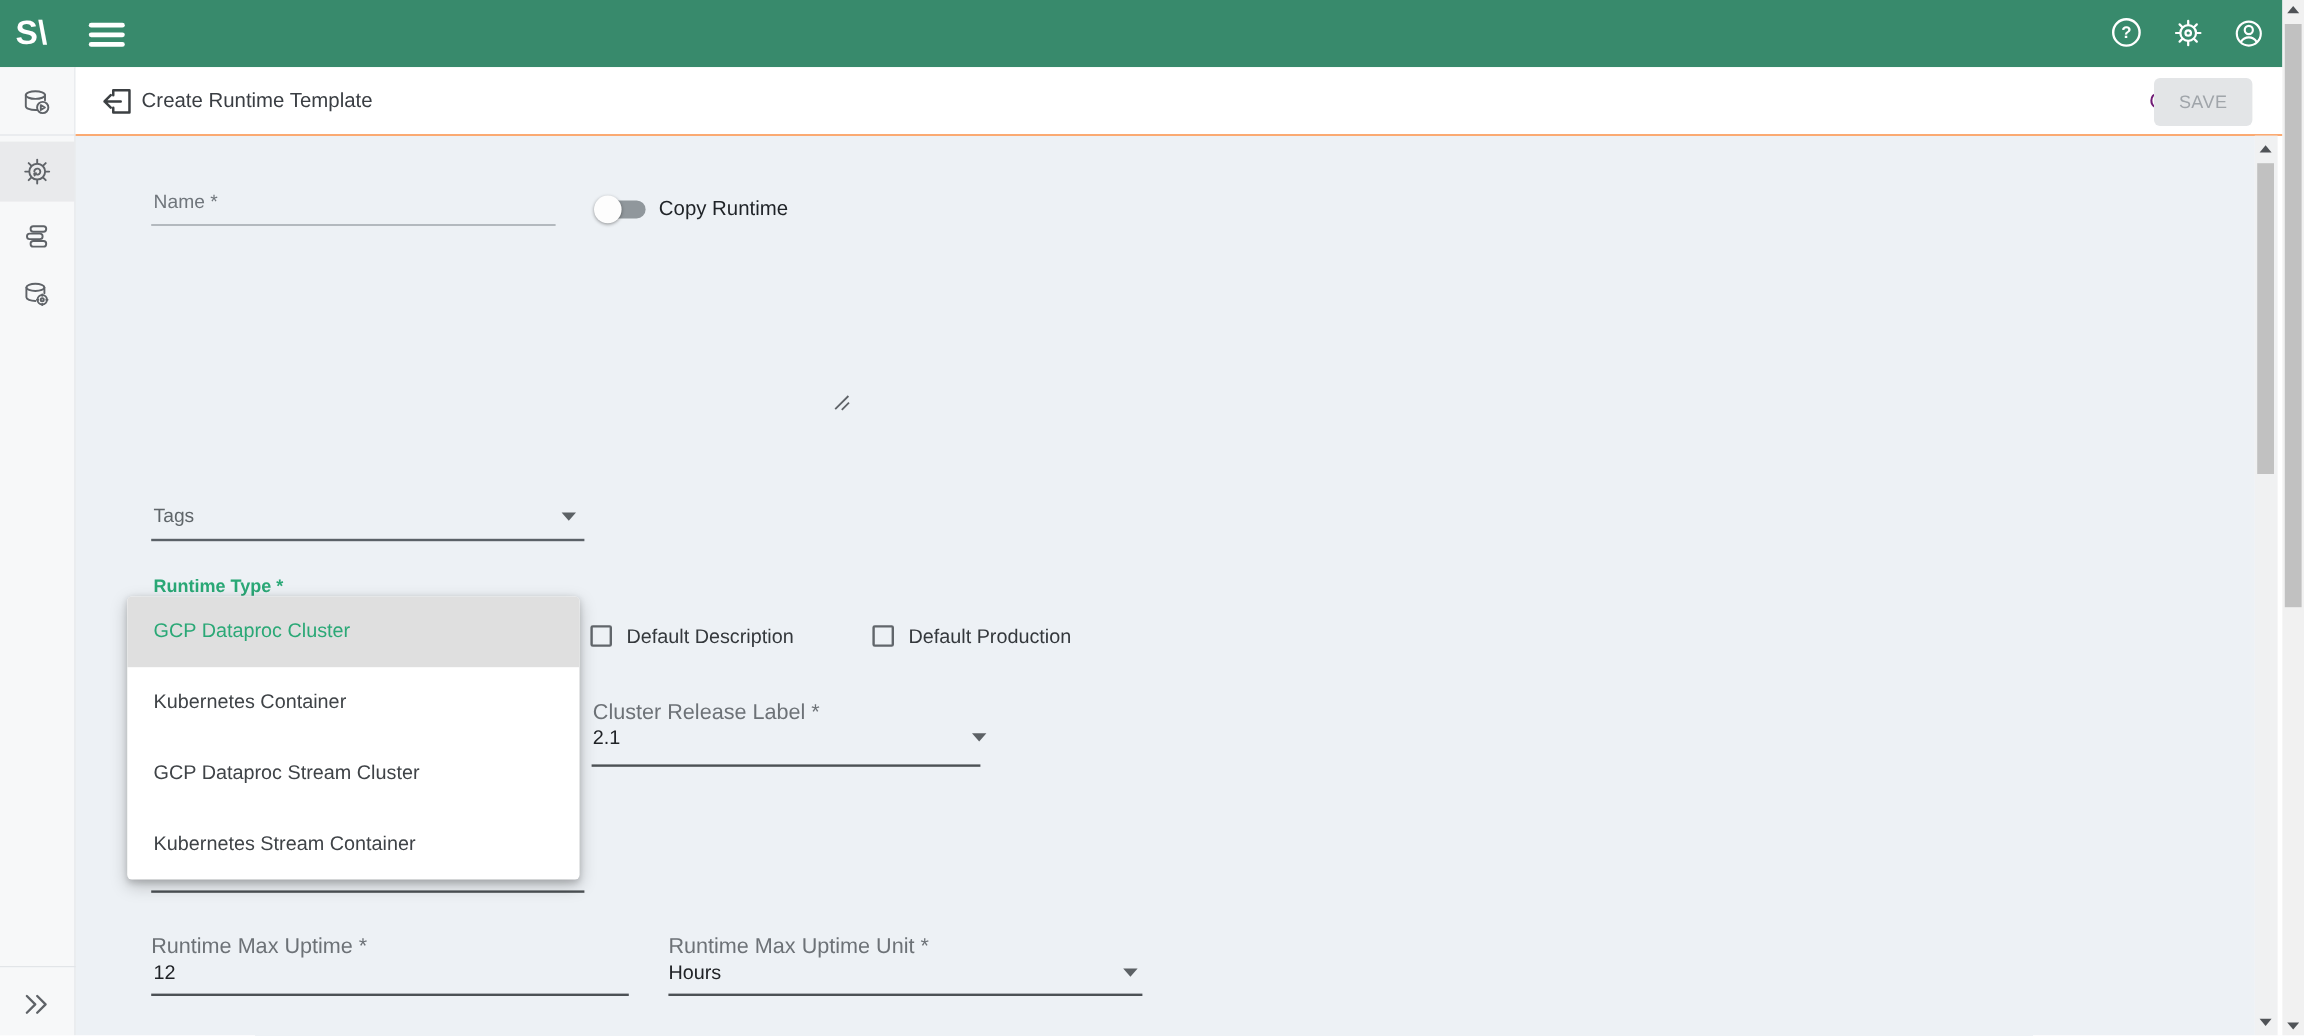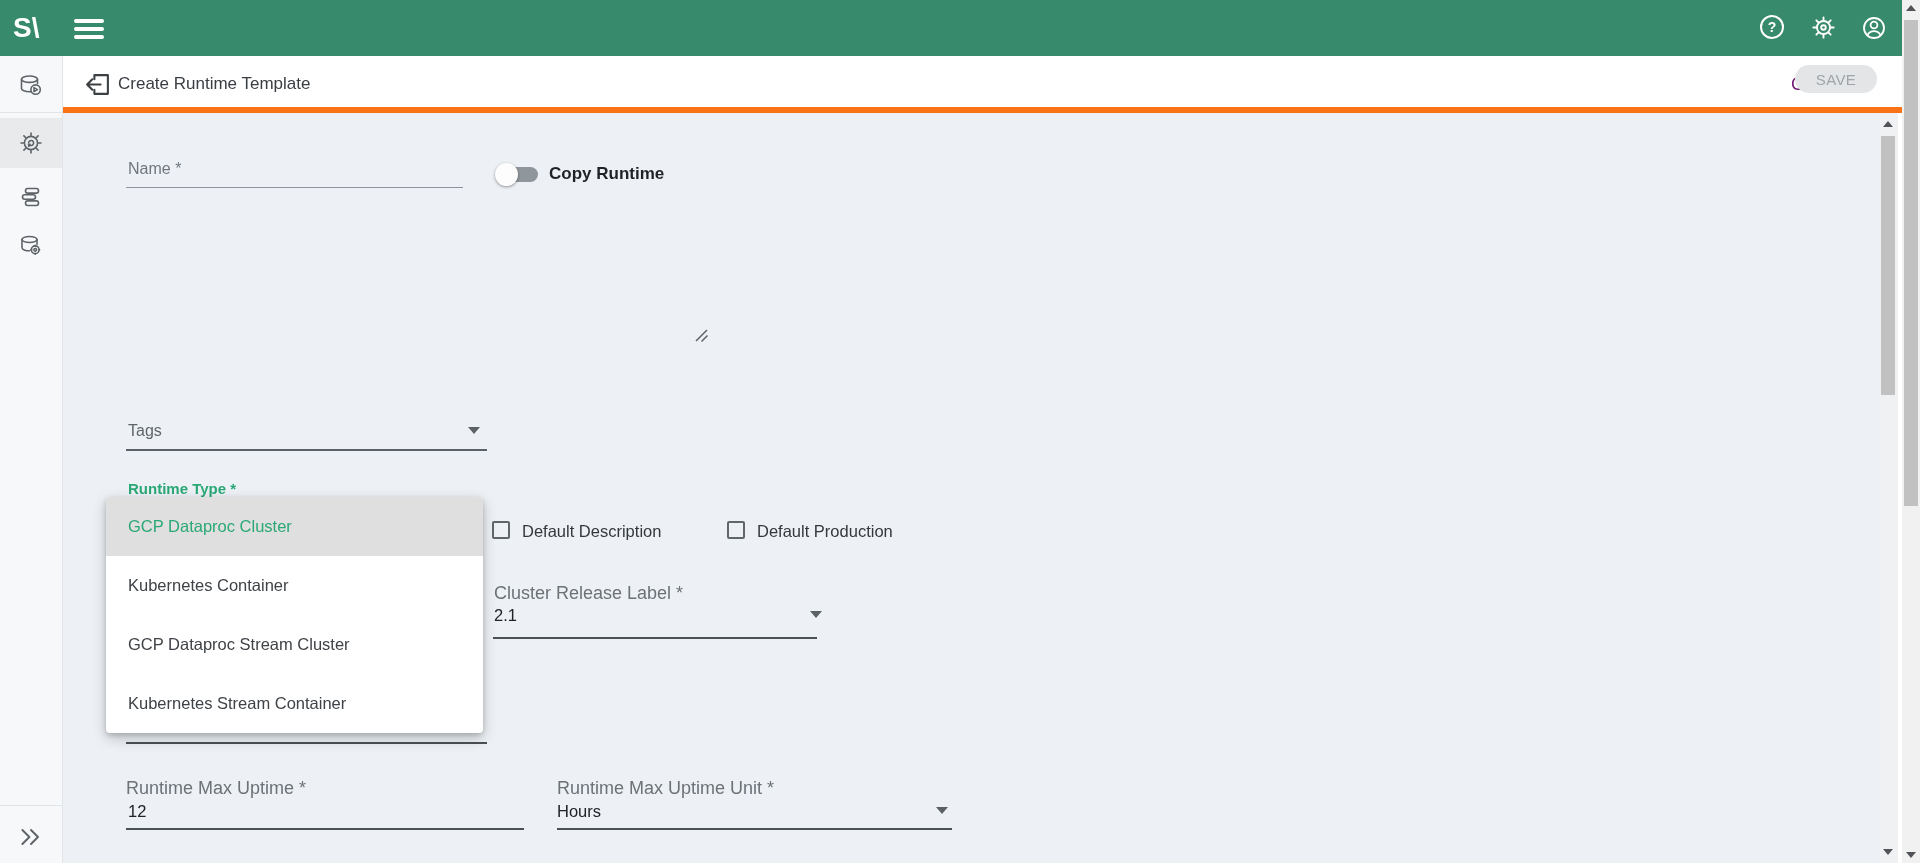--- a/index.html
+++ b/index.html
@@ -37,40 +37,40 @@
   .sb-arrow-down{border-top:6px solid #505357;}
 
   
   .sidebar{position:absolute;left:0;top:56px;width:63px;height:807px;background:var(--sidebar_bg);border-right:1px solid #e2e5e8;}
   .side-divider{position:absolute;left:0;width:63px;height:1px;background:#e2e5e8;}
   .side-item{position:absolute;left:0;width:62px;height:50px;display:flex;align-items:center;justify-content:center;cursor:pointer;}
   .side-item.active{background:#e9eaec;}
   .side-item svg{stroke:#5f6368;fill:none;stroke-width:1.6;stroke-linecap:round;stroke-linejoin:round;}
 
   
-  .header{position:absolute;left:63px;top:56px;width:1839px;height:57px;background:#fff;border-bottom:6px solid #f97316;}
+  .header{position:absolute;left:63px;top:56px;width:1839px;height:57px;background:#fff;border-bottom:1px solid #f97316;}
   .back-btn{position:absolute;left:21px;top:15px;width:27px;height:27px;cursor:pointer;}
   .back-btn svg{stroke:#3c4043;fill:none;stroke-width:2;stroke-linecap:round;stroke-linejoin:round;}
   .page-title{position:absolute;left:55px;top:0;height:56px;line-height:56px;font-size:17px;font-weight:500;color:#3a3e43;}
   .cancel-btn{position:absolute;left:1716px;top:0;height:56px;line-height:56px;padding:0 12px;font-size:18px;font-weight:500;letter-spacing:.4px;color:#701a75;cursor:pointer;}
-  .save-btn{position:absolute;left:1732px;top:9px;width:82px;height:28px;background:#e3e5e7;border:none;border-radius:16px;font-size:15px;font-weight:500;letter-spacing:.4px;color:#a0a5aa;font-family:inherit;}
+  .save-btn{position:absolute;left:1732px;top:9px;width:82px;height:40px;background:#e3e5e7;border:none;border-radius:5px;font-size:15px;font-weight:500;letter-spacing:.4px;color:#a0a5aa;font-family:inherit;}
 
   
   .content-bg{position:absolute;left:63px;top:113px;width:1816px;height:750px;background:var(--content_bg);}
 
   .placeholder{position:absolute;font-size:16px;color:#70767c;}
   .flabel{position:absolute;font-size:18px;color:var(--label_gray);}
   .fvalue{position:absolute;font-size:16.5px;color:var(--text_dark);}
   .uline{position:absolute;height:1px;background:#8e949a;}
   .uline-dark{position:absolute;height:2px;background:#4c5155;}
   .caret{position:absolute;width:0;height:0;border-left:6px solid transparent;border-right:6px solid transparent;border-top:7px solid #5c6165;}
 
   .toggle-track{position:absolute;left:505px;top:167px;width:33px;height:15px;border-radius:8px;background:#90979c;cursor:pointer;}
   .toggle-thumb{position:absolute;left:495px;top:163px;width:23px;height:23px;border-radius:50%;background:#fdfdfd;box-shadow:0 1px 3px rgba(0,0,0,.4);}
-  .toggle-label{position:absolute;left:549px;top:164px;font-size:17px;font-weight:700;color:#1f2327;}
+  .toggle-label{position:absolute;left:549px;top:164px;font-size:17px;font-weight:400;color:#1f2327;}
 
   .desc-box{position:absolute;left:125px;top:231px;width:588px;height:116px;border:1px solid #c8ced4;border-radius:6px;}
   .resize-handle{position:absolute;left:694px;top:328px;}
 
   .rt-label{position:absolute;left:128px;top:480px;font-size:15px;font-weight:700;color:var(--accent);z-index:1;}
   .panel{position:absolute;left:106px;top:497px;width:377px;height:236px;background:#fff;border-radius:4px;box-shadow:0 5px 14px rgba(0,0,0,.22),0 2px 5px rgba(0,0,0,.16);z-index:2;overflow:hidden;}
   .opt{height:59px;line-height:59px;padding-left:22px;font-size:16.5px;color:#3f4347;cursor:pointer;}
   .opt.selected{background:var(--panel_selected_bg);color:var(--accent);}
 
   .checkbox{position:absolute;width:18px;height:18px;border:2px solid #61666b;border-radius:2px;cursor:pointer;}

